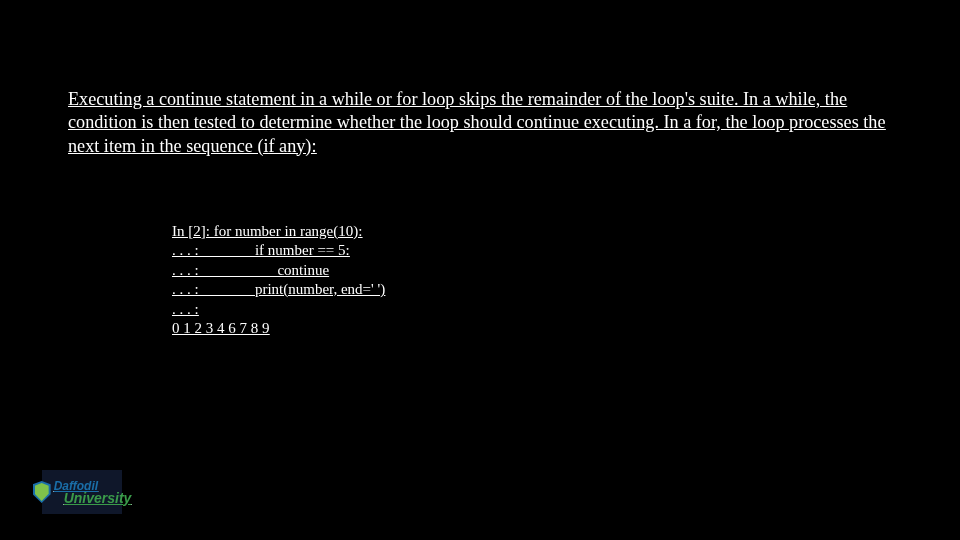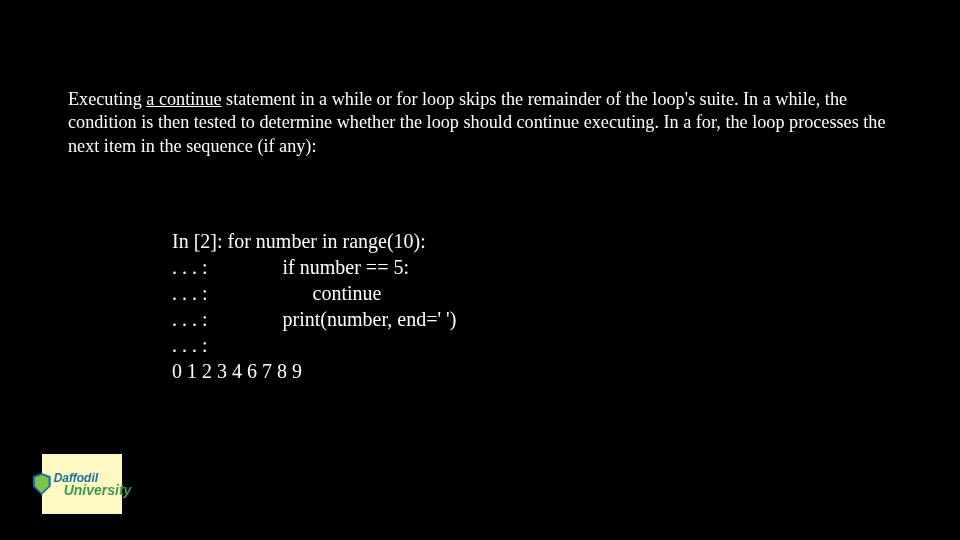--- a/index.html
+++ b/index.html
@@ -1,15 +1,15 @@
 <!DOCTYPE html>
 <html><head>
 <meta charset="utf-8">
 <style>
-  * { margin: 0; padding: 0; box-sizing: border-box; }
+  * { margin: 0; padding: 0; box-sizing: border-box; text-decoration: underline; }
   html, body {
     width: 960px;
     height: 540px;
     background: #000;
     font-family: "Times New Roman", Times, serif;
     color: #fff;
     overflow: hidden;
     position: relative;
   }
   .content {
@@ -23,33 +23,33 @@
     line-height: 1.28;
     color: #fff;
   }
   .underline {
     text-decoration: underline;
   }
   .code-block {
     position: absolute;
     left: 172px;
     top: 202px;
-    font-size: 20px;
+    font-size: 15px;
     line-height: 1.3;
     color: #fff;
     white-space: pre;
     font-family: "Times New Roman", Times, serif;
   }
   .logo {
     position: absolute;
     left: 42px;
     bottom: 26px;
     width: 80px;
-    height: 60px;
-    background: #fef9c3;
+    height: 44px;
+    background: #0f172a;
     display: flex;
     align-items: center;
     justify-content: center;
     padding: 4px;
   }
   .logo-inner {
     display: flex;
     align-items: center;
     gap: 3px;
   }

